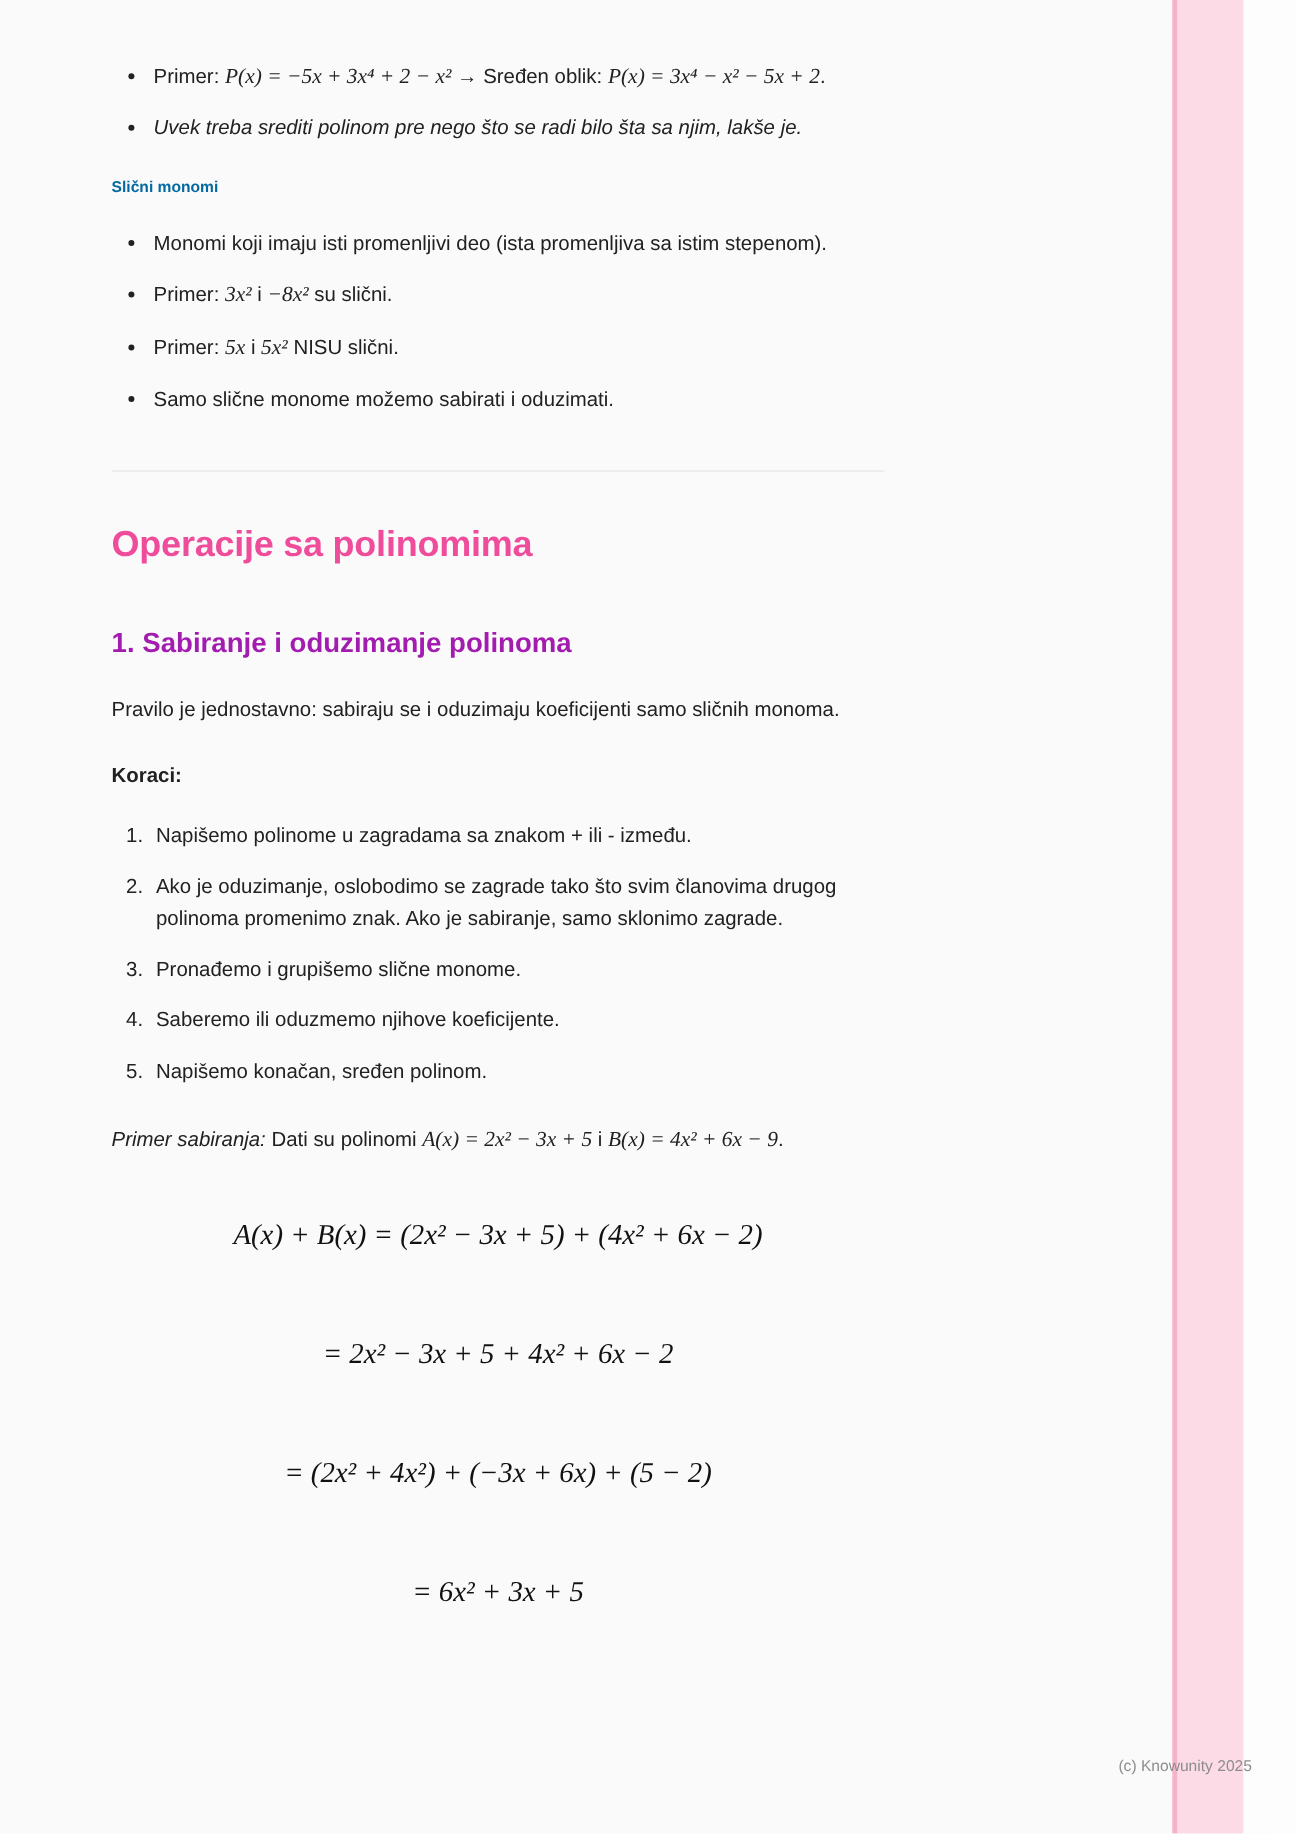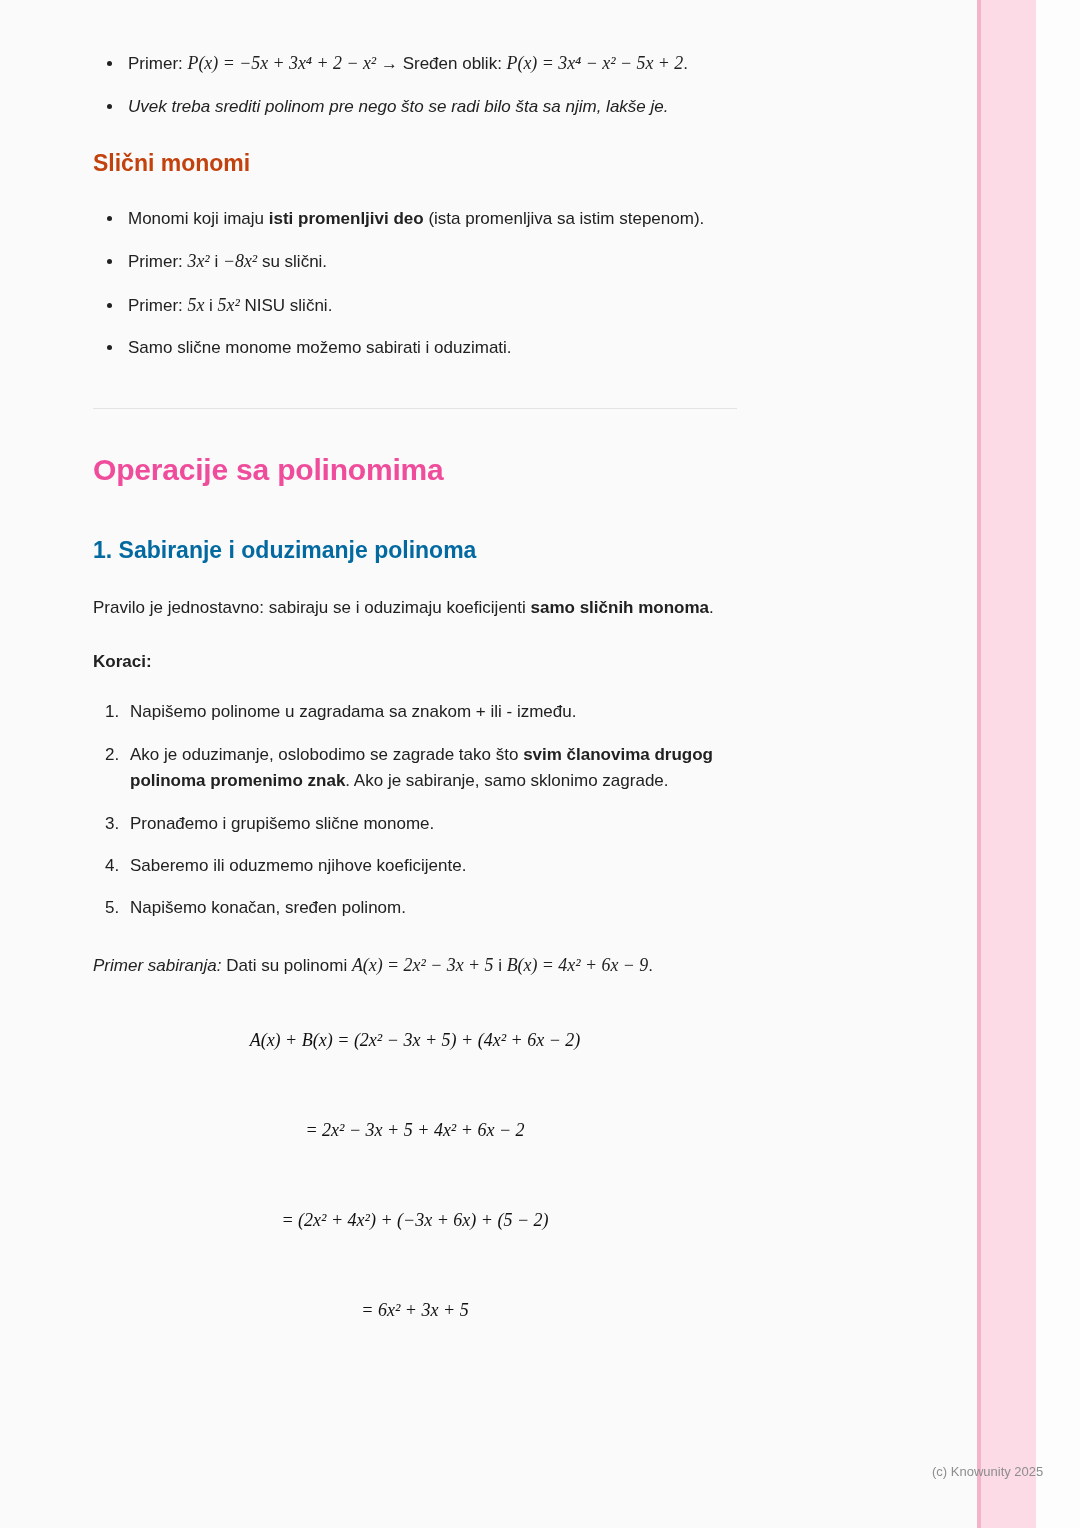--- a/index.html
+++ b/index.html
@@ -31,45 +31,45 @@
   ul.bullets { list-style: disc; padding-left: 31px; }
   ul.bullets li { margin-bottom: 16px; padding-left: 4px; }
   ol.steps { list-style: decimal; padding-left: 31px; margin-top: 24px; }
   ol.steps li { margin-bottom: 16px; padding-left: 6px; }
   .math {
     font-family: "Liberation Serif", "DejaVu Serif", serif;
     font-style: italic;
     font-size: 1.05em;
   }
   .italic { font-style: italic; }
-  .bold { font-weight: 700; }
-  h3.minor { font-size: 23px; font-weight: 700; margin-top: 26px; color: #c2410c; }
+  .bold { font-weight: 400; }
+  h3.minor { font-size: 13px; font-weight: 700; margin-top: 26px; color: #0369a1; }
   hr.divider { border: none; border-top: 1px solid #e4e4e4; margin-top: 46px; }
   h1.accent {
     margin-top: 38px;
     font-size: 30px;
     font-weight: 700;
     color: #ef4d9b;
     letter-spacing: -0.2px;
   }
   h2.accent {
     margin-top: 40px;
     font-size: 23px;
     font-weight: 600;
-    color: #0369a1;
+    color: #a21caf;
   }
   p.rule { margin-top: 26px; text-align: justify; }
   p.steps-heading { margin-top: 28px; font-weight: 700; }
   p.example { margin-top: 30px; }
   .math-line {
     text-align: center;
     margin-top: 62px;
     font-family: "Liberation Serif", "DejaVu Serif", serif;
     font-style: italic;
-    font-size: 18px;
+    font-size: 24px;
     color: #111;
   }
   .math-line.first { margin-top: 48px; }
   .footer {
     position: absolute;
     left: 932px;
     top: 1462px;
     font-size: 13px;
     color: #8d8d8d;
     z-index: 3;

